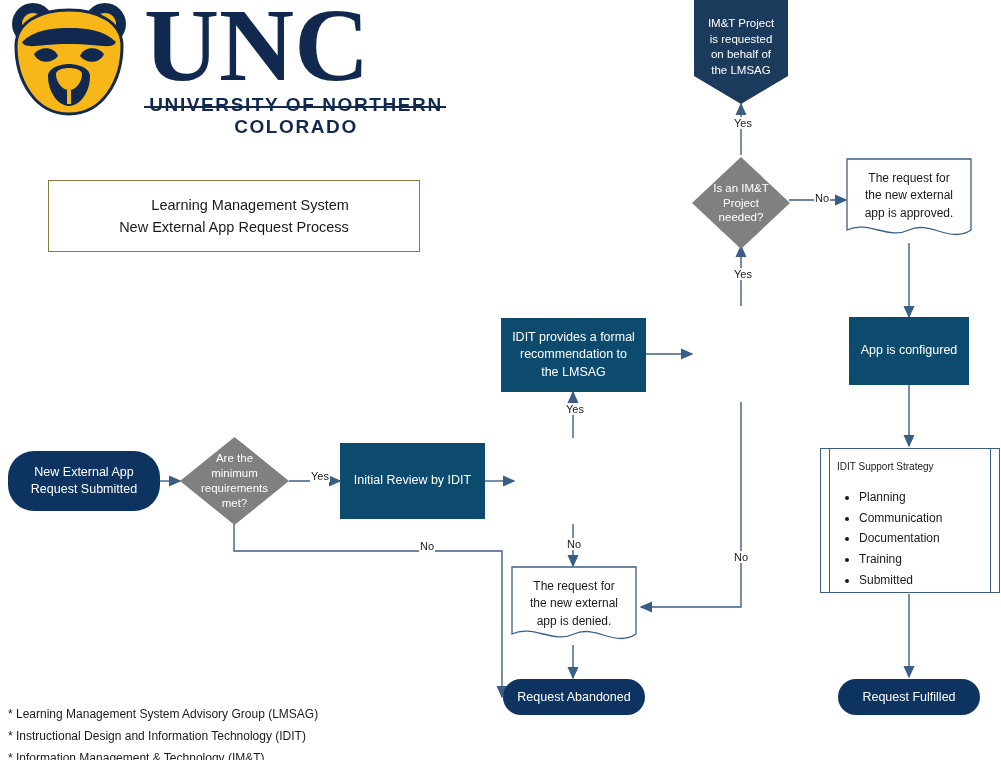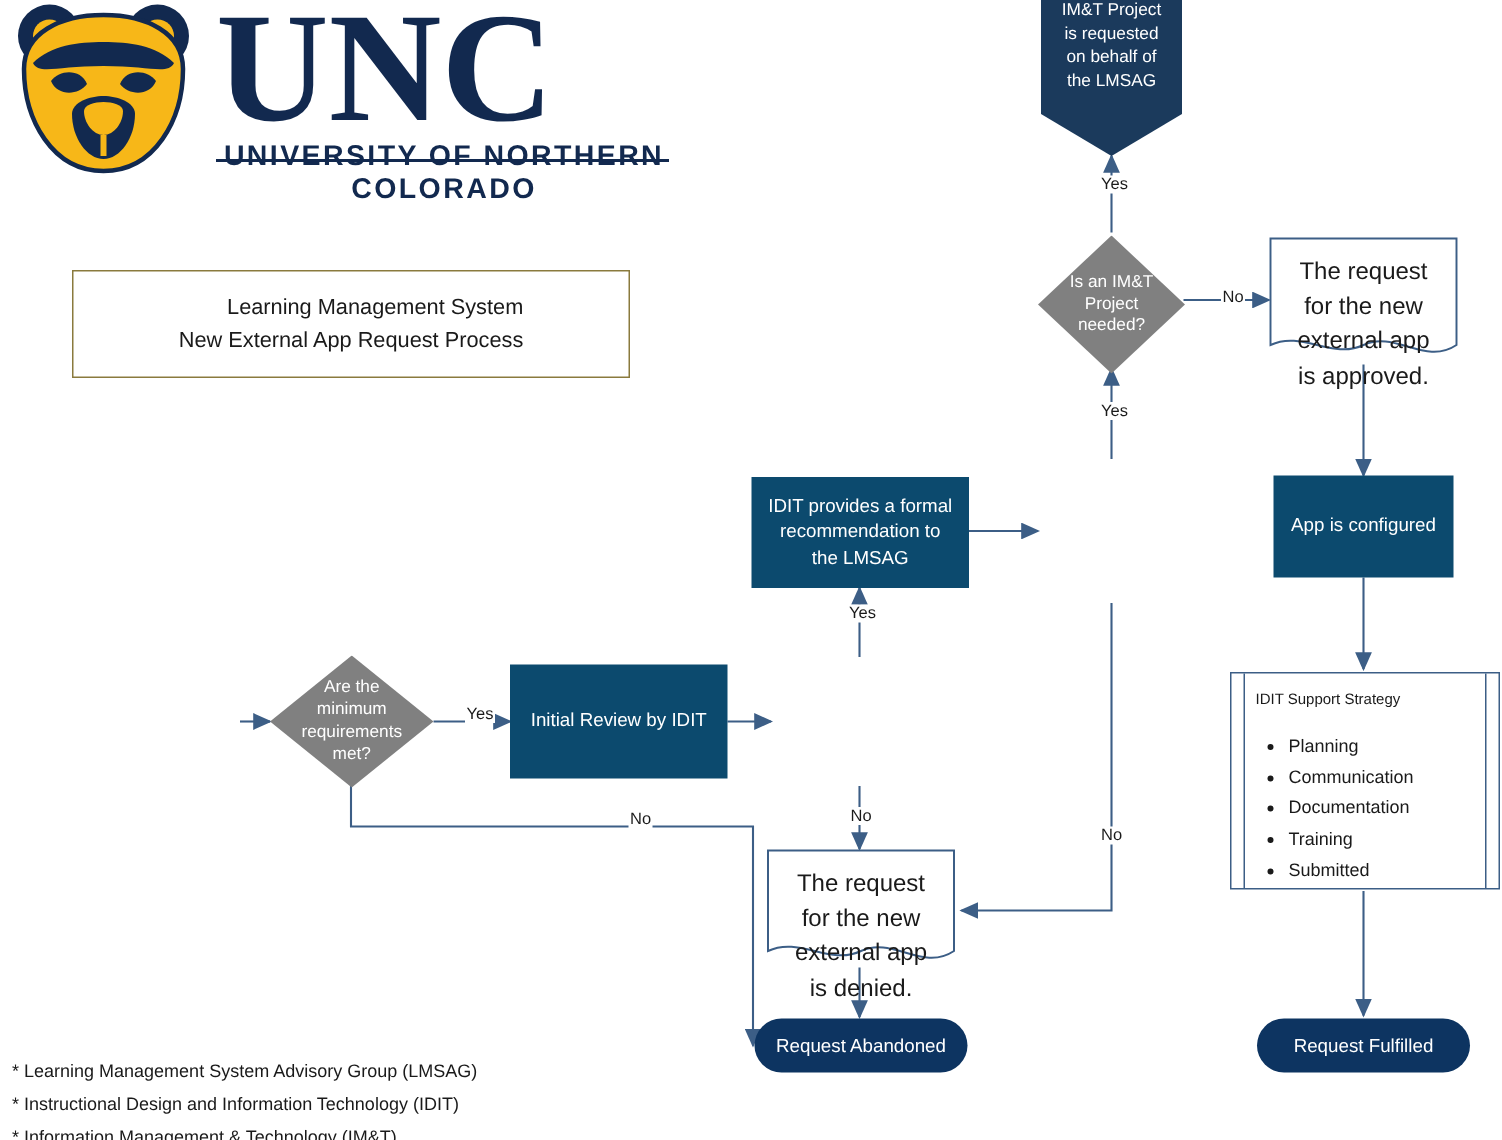--- a/index.html
+++ b/index.html
@@ -81,35 +81,35 @@
     line-height: 1.3;
     box-sizing: border-box;
     padding: 0 14px;
   }
   .doc-wrap svg { position: absolute; left: 0; top: 0; }
   .doc-label {
     position: absolute; left: 0; top: 0; width: 100%; height: 100%;
     display: flex; align-items: flex-start; justify-content: center;
     text-align: center;
     color: #1a1a1a;
-    font-size: 16px;
+    font-size: 12px;
     line-height: 1.45;
     box-sizing: border-box;
     padding: 12px 14px 0 14px;
   }
   .pentagon-wrap svg { position: absolute; left: 0; top: 0; }
   .pentagon-label {
     position: absolute; left: 0; top: 0; width: 100%; height: 100%;
     display: flex; align-items: flex-start; justify-content: center;
     text-align: center;
     color: #ffffff;
     font-size: 11.5px;
     line-height: 1.35;
     box-sizing: border-box;
-    padding: 0 12px 0 12px;
+    padding: 16px 12px 0 12px;
   }
 
   
   #support-box {
     left: 820px; top: 448px; width: 180px; height: 145px;
     border: 1px solid #3c5e86;
     background: #ffffff;
     box-sizing: border-box;
   }
   #support-box .inner-lines {
@@ -229,20 +229,23 @@
 
   <div class="abs edge-label" style="left:310px; top:470px;">Yes</div>
   <div class="abs edge-label" style="left:419px; top:540px;">No</div>
   <div class="abs edge-label" style="left:565px; top:403px;">Yes</div>
   <div class="abs edge-label" style="left:566px; top:538px;">No</div>
   <div class="abs edge-label" style="left:733px; top:268px;">Yes</div>
   <div class="abs edge-label" style="left:733px; top:551px;">No</div>
   <div class="abs edge-label" style="left:733px; top:117px;">Yes</div>
   <div class="abs edge-label" style="left:814px; top:192px;">No</div>
 
+  <div class="abs terminator" style="left:8px; top:451px; width:152px; height:60px;">
+    <span>New External App Request Submitted</span>
+  </div>
 
   <div class="abs decision-wrap" style="left:180px; top:437px; width:109px; height:88px;">
     <svg width="109" height="88" viewBox="0 0 109 88">
       <polygon points="54.5,0 109,44 54.5,88 0,44" fill="#808080"></polygon>
     </svg>
     <div class="decision-label">Are the minimum requirements met?</div>
   </div>
 
   <div class="abs process" style="left:340px; top:443px; width:145px; height:76px;">
     <span>Initial Review by IDIT</span>

